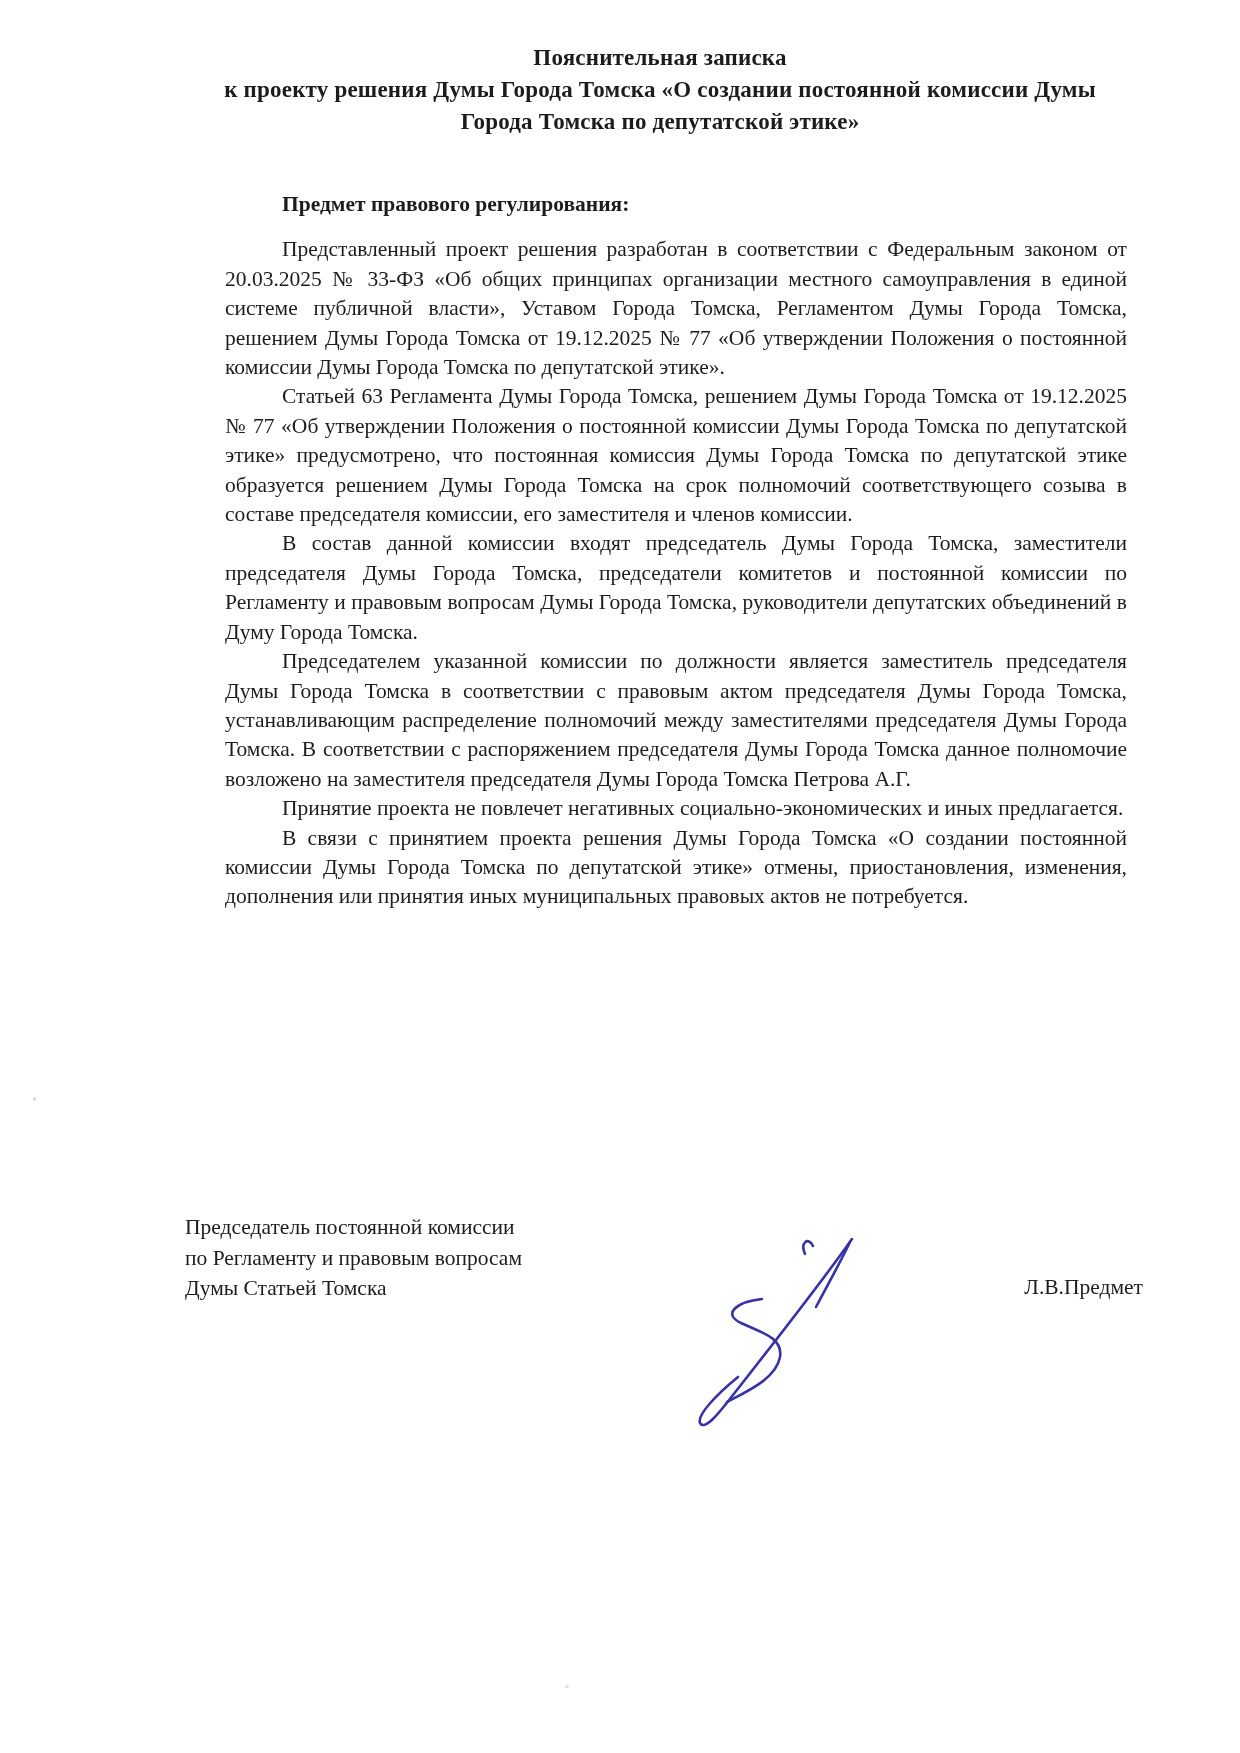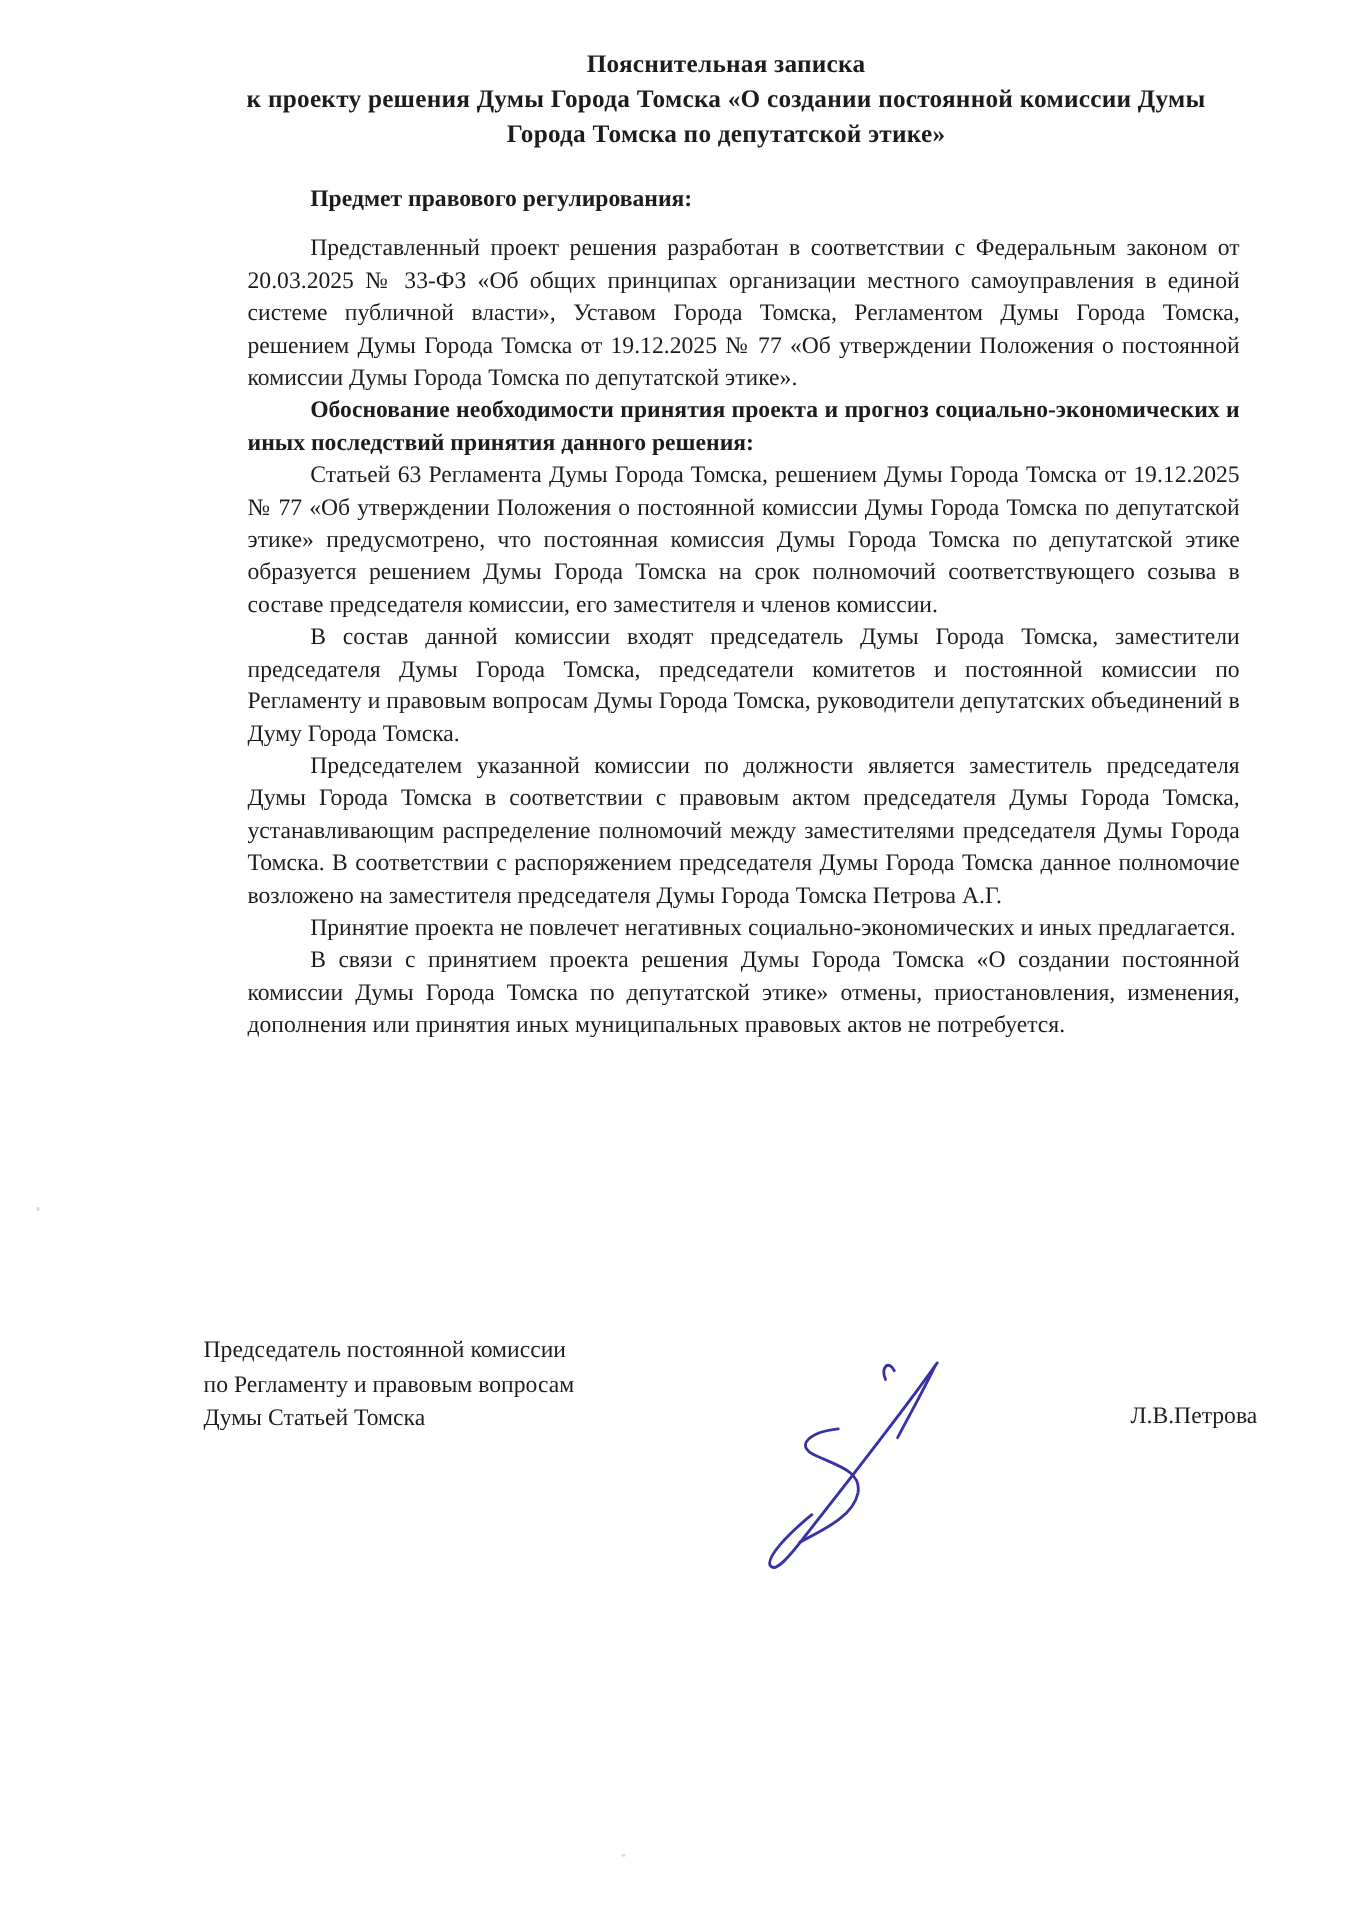--- a/index.html
+++ b/index.html
@@ -26,21 +26,21 @@
   }
   .body-text{
     width:902px;
     margin:0 0 0 185px;
     font-size:21.5px;
     line-height:29.4px;
     text-align:justify;
   }
   .para{ text-indent:57px; margin:0; }
   .para.bold{ font-weight:700; }
-  .para.predmet{ font-weight:700; margin:28px 0 16px 0; }
+  .para.predmet{ font-weight:700; margin:52px 0 16px 0; }
   .sig-row{
     position:absolute;
     left:0; top:1212px;
     width:1240px;
   }
   .sig-left{
     position:absolute;
     left:185px; top:0;
     font-size:21.5px;
     line-height:30.5px;
@@ -69,21 +69,20 @@
 
 <div class="page">
 
   <div class="doc-title">Пояснительная записка
 к проекту решения Думы Города Томска «О создании постоянной комиссии Думы
 Города Томска по депутатской этике»</div>
 
   <div class="body-text">
       <div class="para predmet">Предмет правового регулирования:</div>
       <div class="para">Представленный проект решения разработан в соответствии с Федеральным законом от 20.03.2025 № 33-ФЗ «Об общих принципах организации местного самоуправления в единой системе публичной власти», Уставом Города Томска, Регламентом Думы Города Томска, решением Думы Города Томска от 19.12.2025 № 77 «Об утверждении Положения о постоянной комиссии Думы Города Томска по депутатской этике».</div>
-      <div class="para bold">Обоснование необходимости принятия проекта и прогноз социально-экономических и иных последствий принятия данного решения:</div>
       <div class="para">Статьей 63 Регламента Думы Города Томска, решением Думы Города Томска от 19.12.2025 № 77 «Об утверждении Положения о постоянной комиссии Думы Города Томска по депутатской этике» предусмотрено, что постоянная комиссия Думы Города Томска по депутатской этике образуется решением Думы Города Томска на срок полномочий соответствующего созыва в составе председателя комиссии, его заместителя и членов комиссии.</div>
       <div class="para">В состав данной комиссии входят председатель Думы Города Томска, заместители председателя Думы Города Томска, председатели комитетов и постоянной комиссии по Регламенту и правовым вопросам Думы Города Томска, руководители депутатских объединений в Думу Города Томска.</div>
       <div class="para">Председателем указанной комиссии по должности является заместитель председателя Думы Города Томска в соответствии с правовым актом председателя Думы Города Томска, устанавливающим распределение полномочий между заместителями председателя Думы Города Томска. В соответствии с распоряжением председателя Думы Города Томска данное полномочие возложено на заместителя председателя Думы Города Томска Петрова А.Г.</div>
       <div class="para">Принятие проекта не повлечет негативных социально-экономических и иных предлагается.</div>
       <div class="para">В связи с принятием проекта решения Думы Города Томска «О создании постоянной комиссии Думы Города Томска по депутатской этике» отмены, приостановления, изменения, дополнения или принятия иных муниципальных правовых актов не потребуется.</div>
     </div>
 
   <div class="sig-row">
     <div class="sig-left">Председатель постоянной комиссии
 по Регламенту и правовым вопросам
@@ -95,18 +94,18 @@
         <path d="M 282 14 C 248 62 196 128 163 170 C 152 184 135 207 130 198 C 127 190 146 170 168 152"></path>
 
         <path d="M 192 74 C 166 77 152 89 171 98 C 193 108 213 113 210 132 C 206 153 180 165 157 177"></path>
 
         <path d="M 280 17 C 270 38 257 61 246 82"></path>
 
         <path d="M 235 29 C 230 18 238 11 243 21"></path>
       </g>
     </svg>
 
-    <div class="sig-name">Л.В.Петрова</div>
+    <div class="sig-name">Л.В.Предмет</div>
   </div>
 
   <div class="artifact a1"></div>
   <div class="artifact a2"></div>
 </div>
 
 </body></html>

